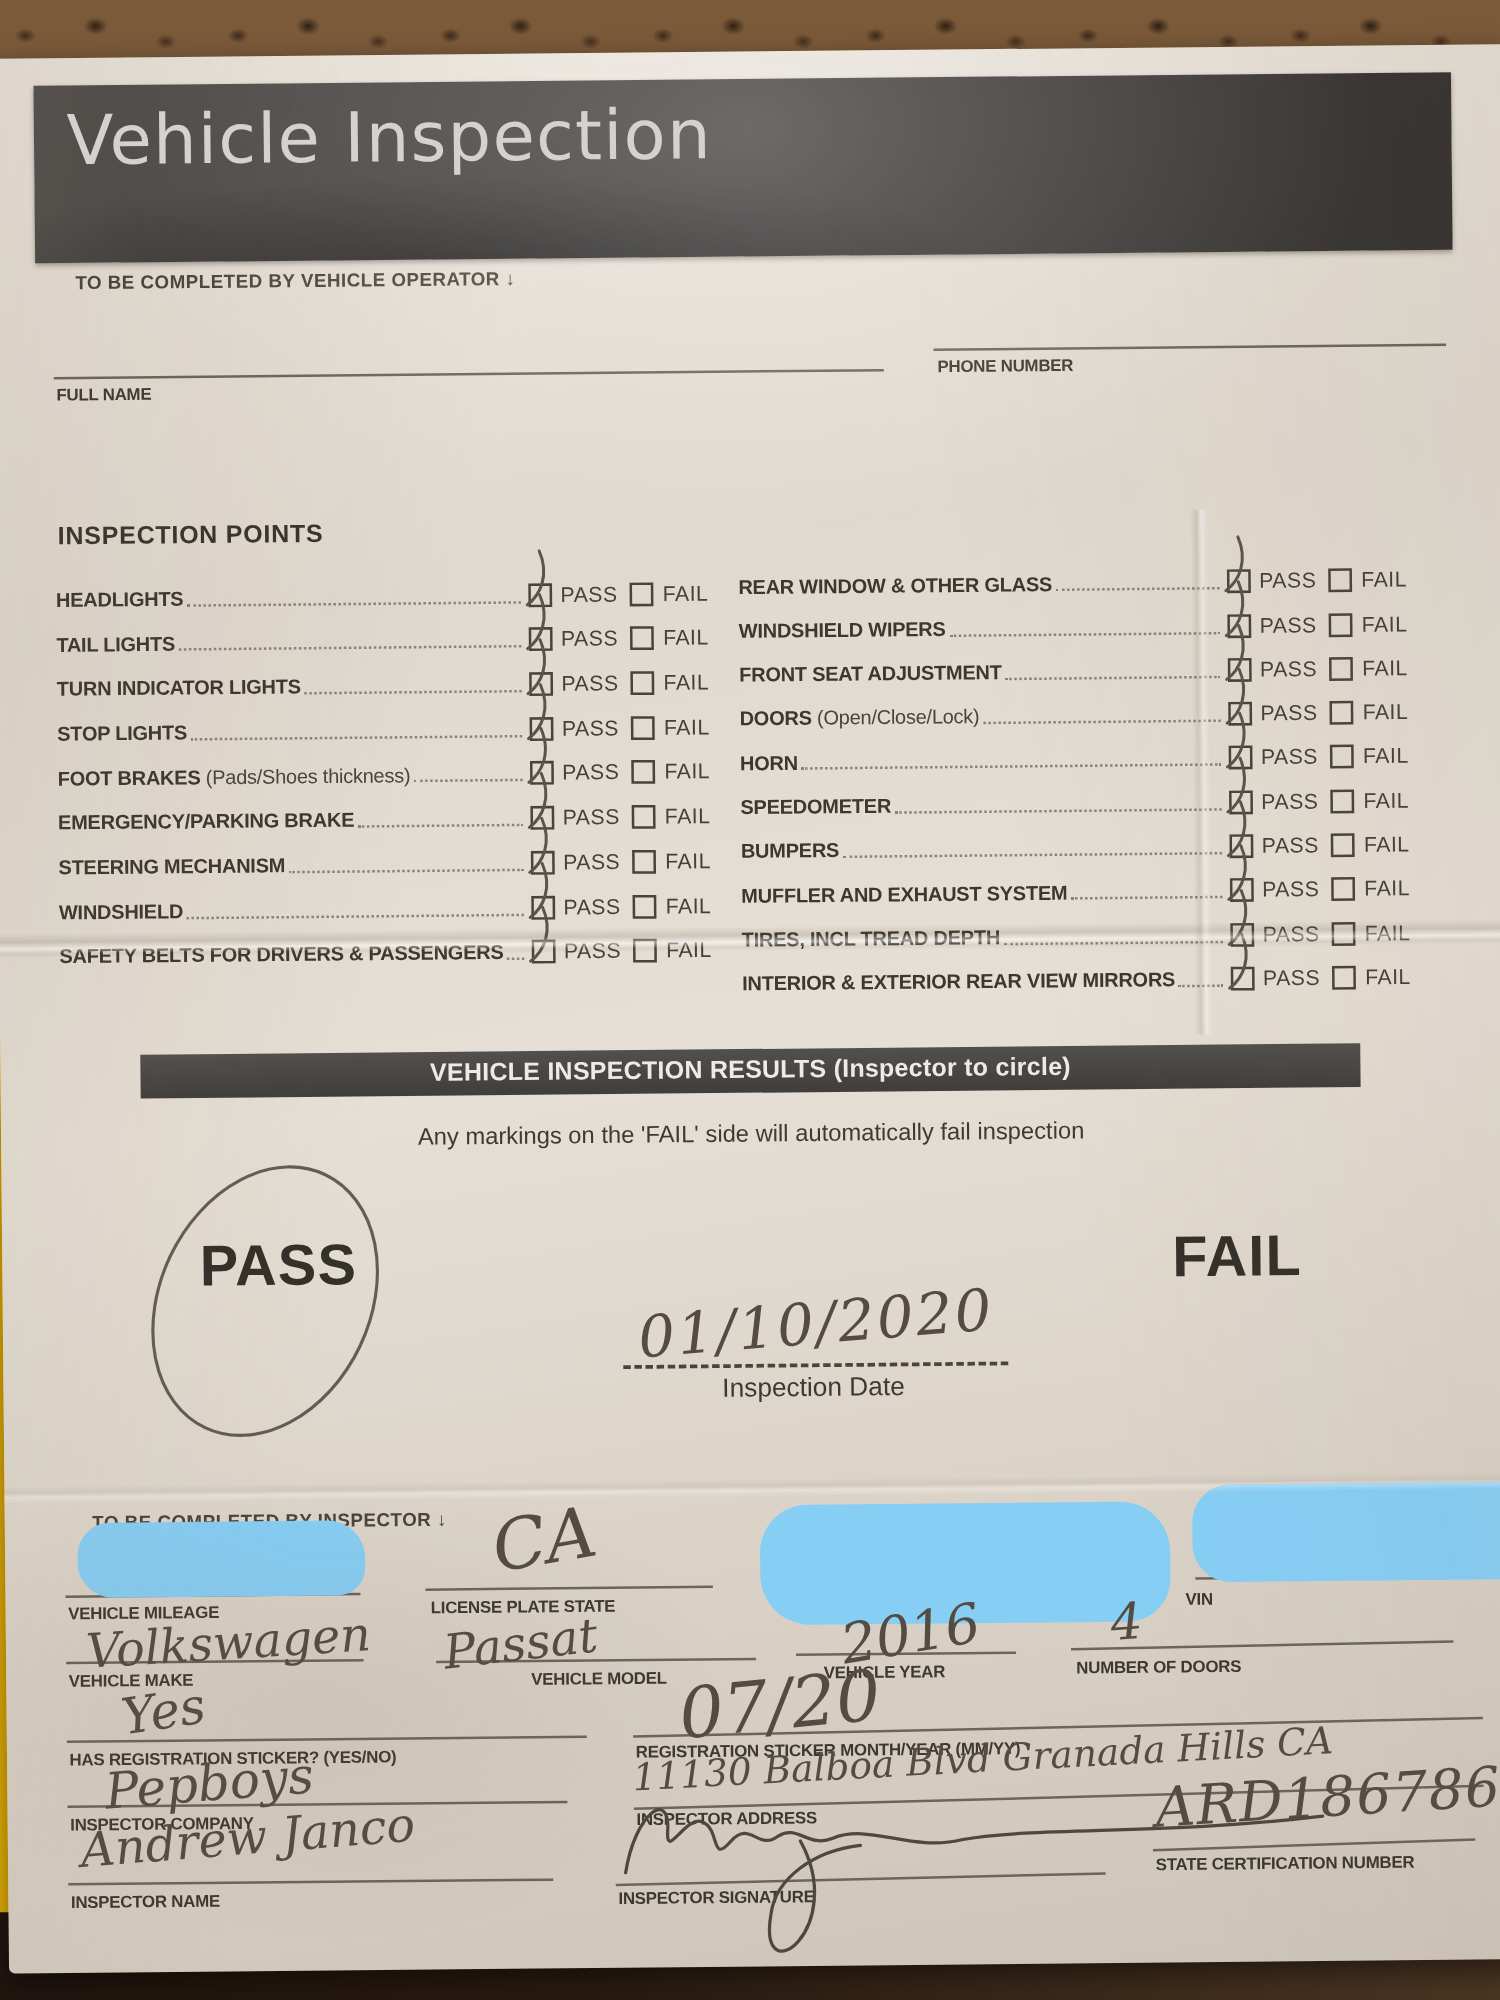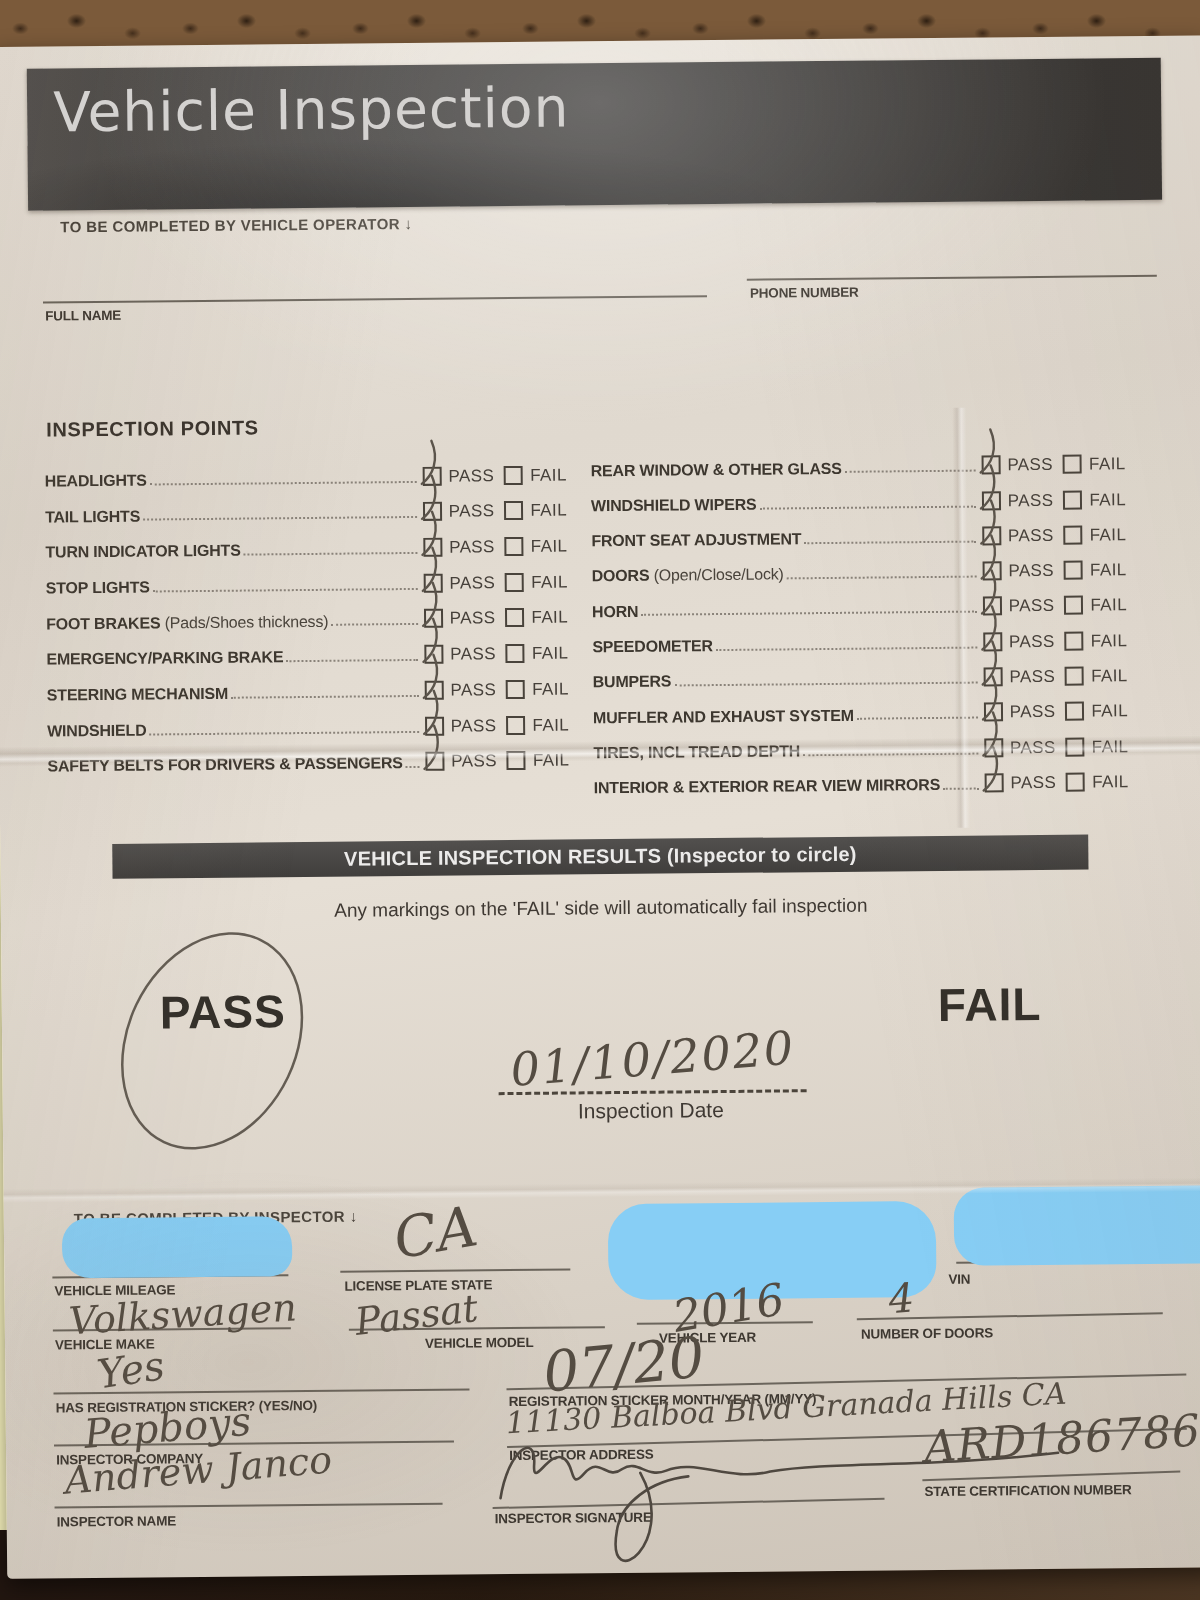--- a/index.html
+++ b/index.html
@@ -1,17 +1,17 @@
 <!DOCTYPE html>
 <html><head>
 <meta charset="utf-8">
 <style>
   html,body{margin:0;padding:0;background:#2a1c11;}
   .scene{position:relative;width:1200px;height:1600px;overflow:hidden;
-    background:#fef9c3;font-family:"Liberation Sans",sans-serif;}
+    background:#eab308;font-family:"Liberation Sans",sans-serif;}
   
   .bg-granite{position:absolute;left:0;top:0;width:100%;height:170px;
     background-color:#7b5a3a;
     background-image:
       radial-gradient(14px 10px at 12% 30%, #3d2a1a 0%, transparent 60%),
       radial-gradient(20px 14px at 28% 62%, #9c7b52 0%, transparent 60%),
       radial-gradient(16px 12px at 45% 22%, #2e1f12 0%, transparent 60%),
       radial-gradient(22px 16px at 62% 55%, #8a6a45 0%, transparent 60%),
       radial-gradient(14px 10px at 78% 35%, #452f1c 0%, transparent 60%),
       radial-gradient(18px 12px at 92% 68%, #a08057 0%, transparent 60%),

